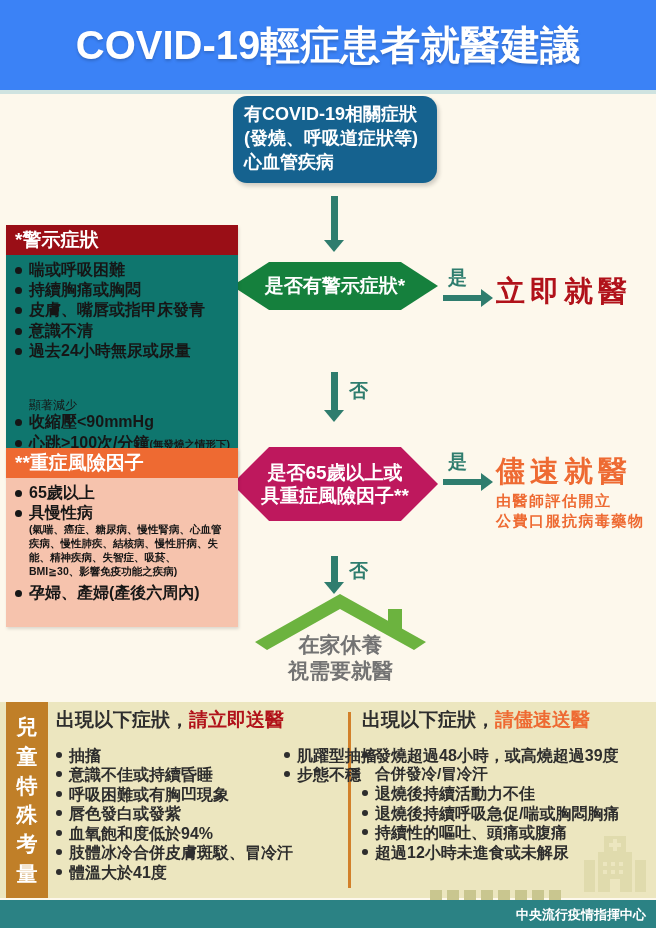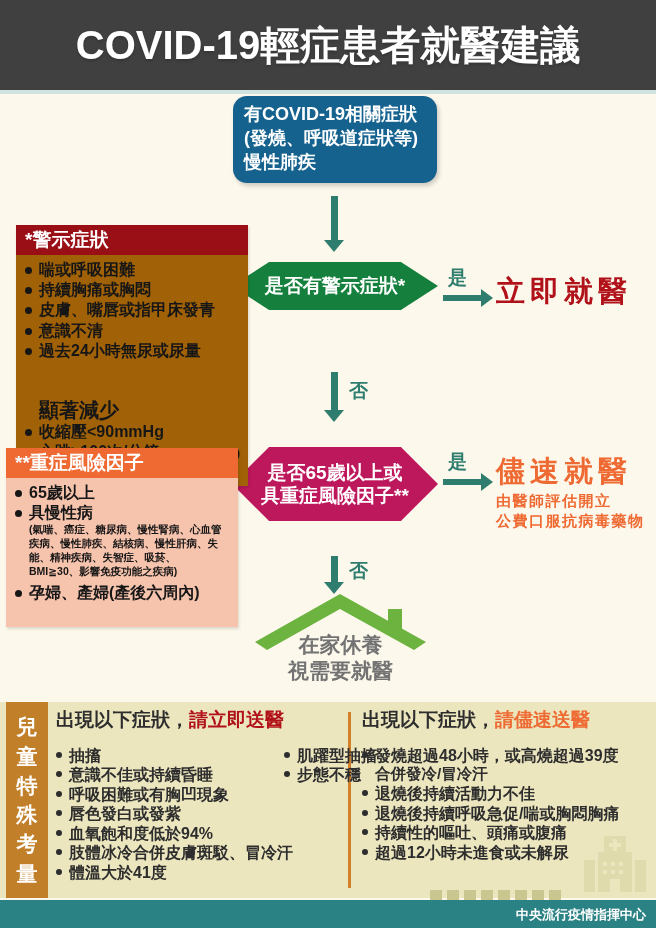--- a/index.html
+++ b/index.html
@@ -8,21 +8,21 @@
     width:656px;height:928px;overflow:hidden;
     background:#fdf8ec;
     font-family:"Liberation Sans","DejaVu Sans",sans-serif;
     -webkit-font-smoothing:antialiased;
   }
   .page{position:relative;width:656px;height:928px;background:#fdf8ec;overflow:hidden;}
 
   
   .header{
     position:absolute;left:0;top:0;width:656px;height:90px;
-    background:#404040;
+    background:#3b82f6;
     display:flex;align-items:center;justify-content:center;
   }
   .header-title{
     color:#ffffff;font-size:40px;font-weight:bold;letter-spacing:0px;
     white-space:nowrap;line-height:1;
     text-shadow:0 2px 3px rgba(0,0,0,.18);
   }
   .header-rule{
     position:absolute;left:0;top:90px;width:656px;height:4px;background:#cfe3e0;
   }
@@ -89,28 +89,28 @@
   .panel-body ul{list-style:none;margin:0;padding:0;}
   .panel-body li{
     position:relative;padding-left:15px;margin-bottom:1px;
     font-size:16px;font-weight:bold;line-height:1.2;color:#161616;
     white-space:nowrap;
   }
   .panel-body li::before{
     content:"";position:absolute;left:1px;top:7px;
     width:7px;height:7px;border-radius:50%;background:#161616;
   }
-  .li-cont{padding-left:15px;font-size:20px;font-weight:bold;color:#161616;line-height:1.2;margin-top:38px;}
+  .li-cont{padding-left:15px;font-size:12px;font-weight:normal;color:#161616;line-height:1.2;margin-top:38px;}
   .tiny{font-size:10.5px;font-weight:bold;letter-spacing:0;}
   .note-block{
     padding-left:15px;font-size:10.5px;font-weight:bold;color:#161616;
     line-height:1.32;white-space:normal;width:195px;letter-spacing:0px;
   }
 
-  .panel-warn{left:16px;top:225px;width:232px;background:#a16207;}
+  .panel-warn{left:6px;top:225px;width:232px;background:#0f766e;}
   .panel-warn .panel-head{background:#9a0e16;}
   .panel-risk{left:6px;top:448px;width:232px;background:#f6c3ad;}
   .panel-risk .panel-head{background:#ee6a32;}
 
   
   .house{position:absolute;left:248px;top:592px;width:185px;height:58px;}
   .house svg{display:block;}
   .house-text{
     position:absolute;left:233px;top:632px;width:215px;text-align:center;
     color:#737373;font-size:21px;font-weight:bold;line-height:1.25;
@@ -171,21 +171,21 @@
 <div class="page">
 
   <div class="header">
     <div class="header-title">COVID-19輕症患者就醫建議</div>
   </div>
   <div class="header-rule"></div>
 
   <div class="topbox">
     <div>有COVID-19相關症狀</div>
     <div>(發燒、呼吸道症狀等)</div>
-    <div>慢性肺疾</div>
+    <div>心血管疾病</div>
   </div>
 
   <div class="vline" style="left:331px;top:196px;height:44px;"></div>
   <div class="vhead" style="left:324px;top:240px;"></div>
 
   <div class="diamond diamond-red">
     <span>是否有警示症狀*</span>
   </div>
 
   <div class="conn-label" style="left:448px;top:268px;">是</div>

